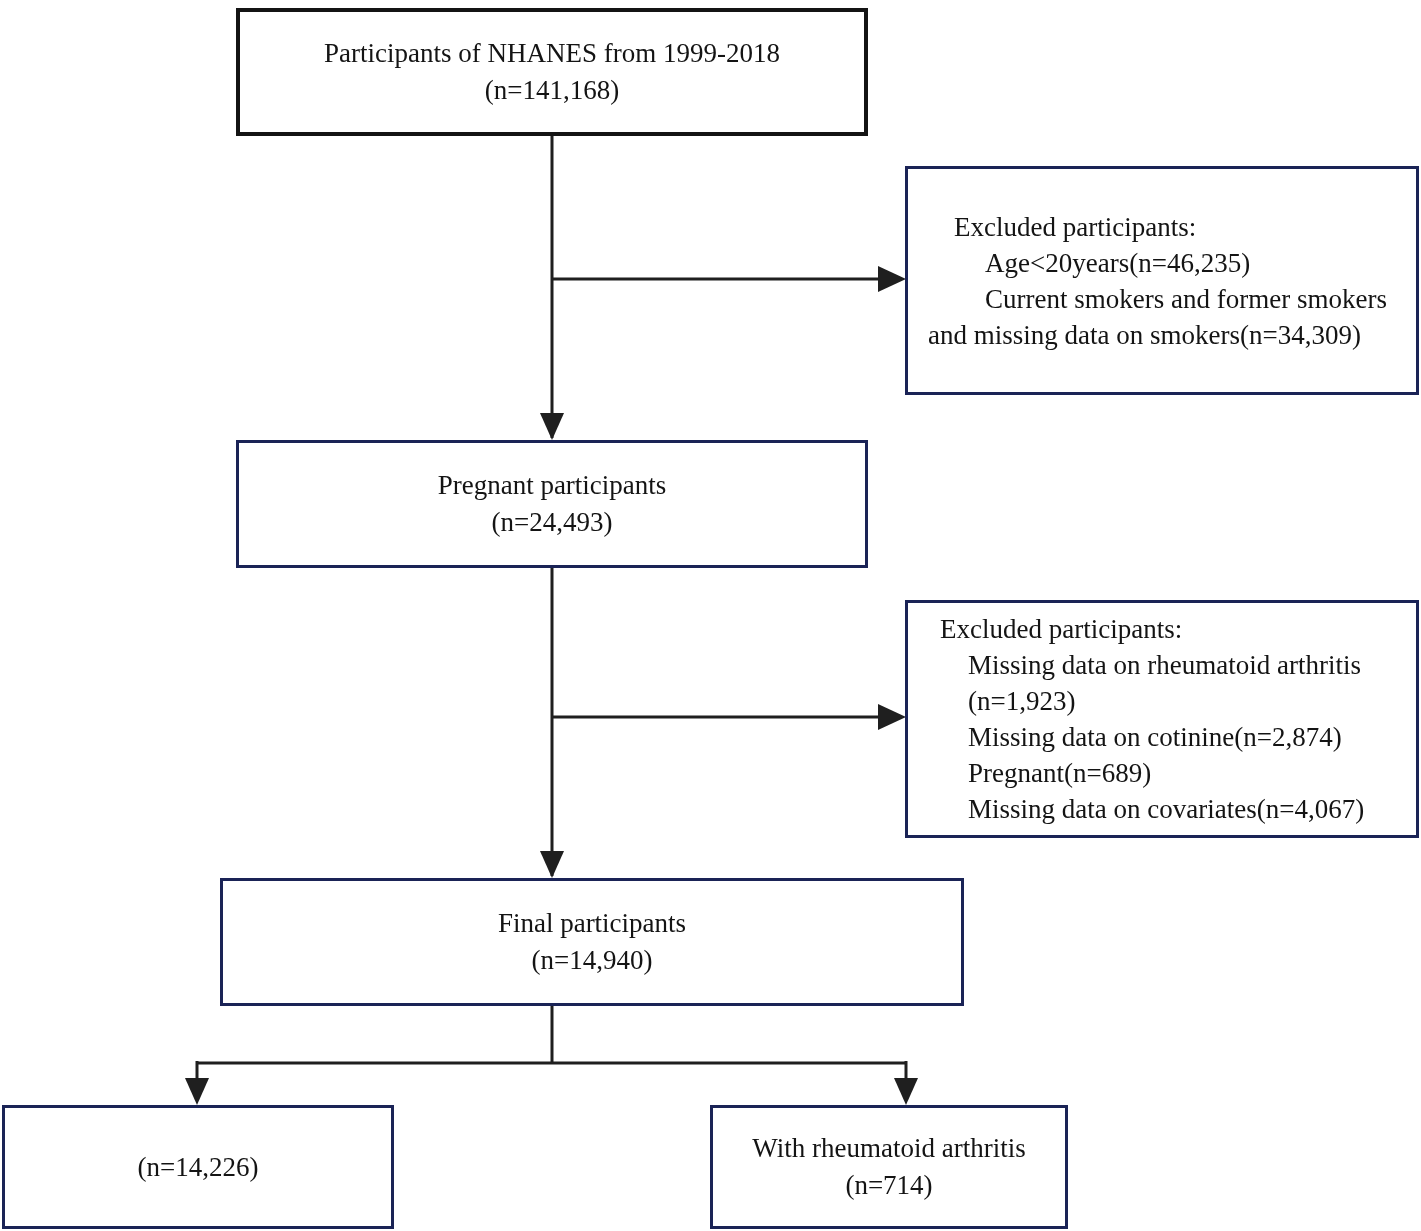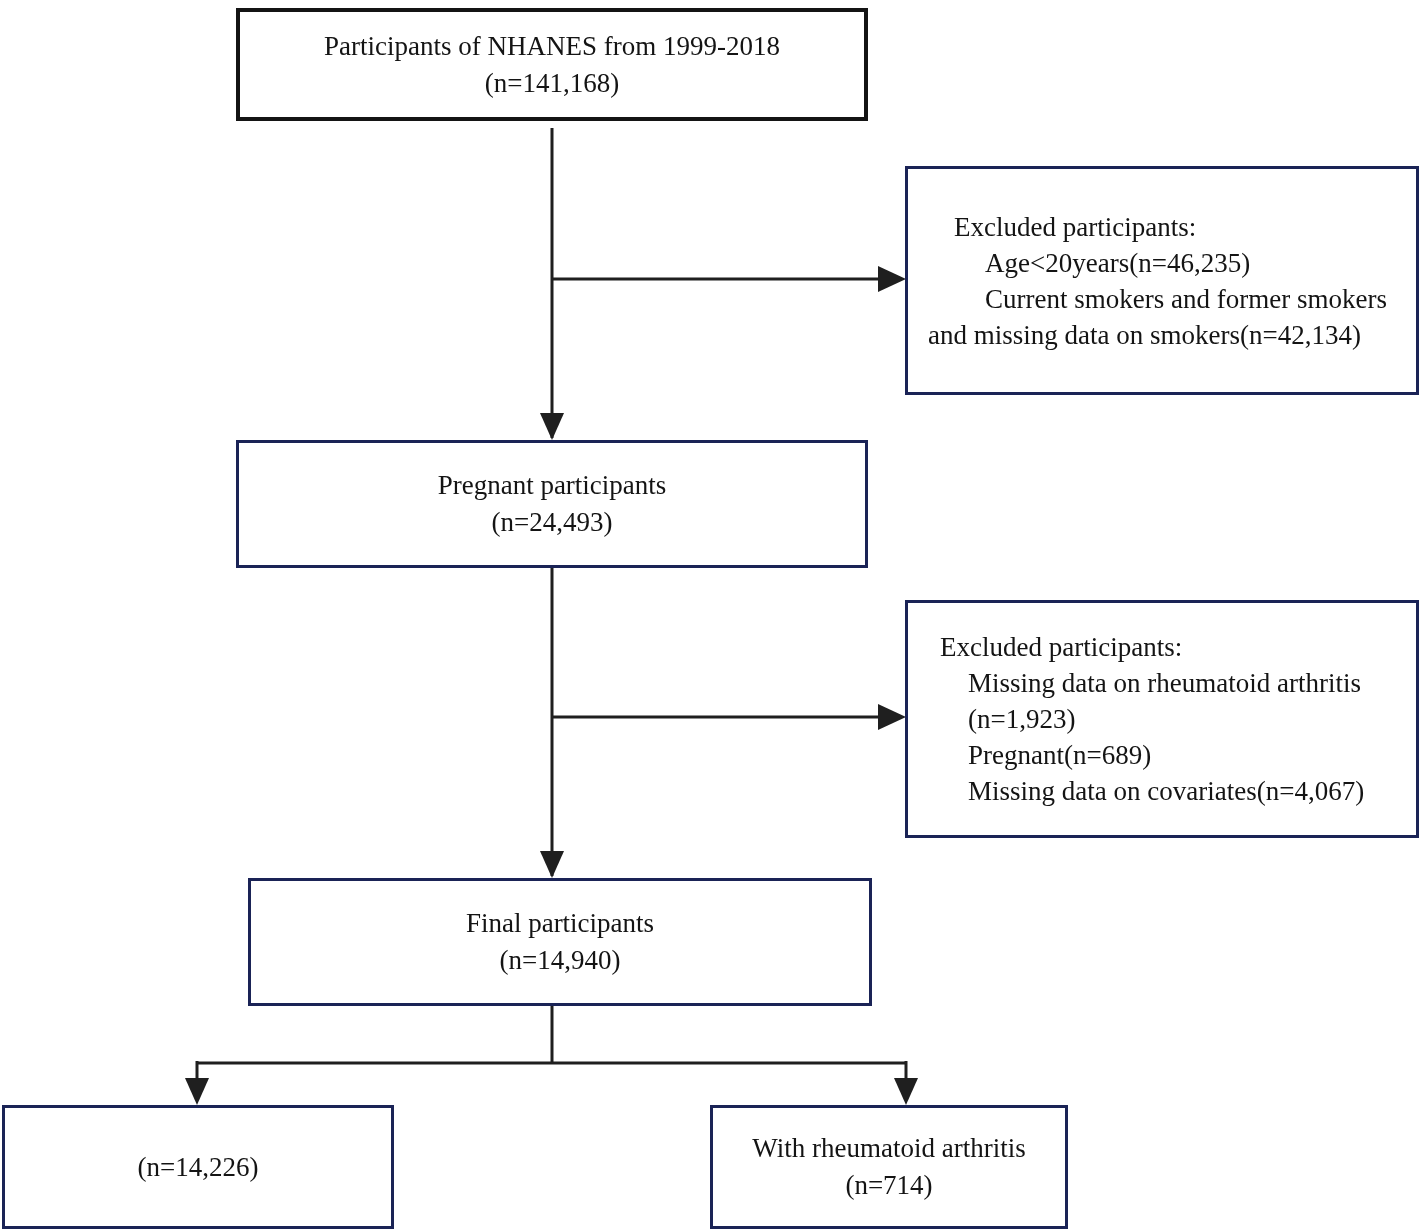--- a/index.html
+++ b/index.html
@@ -52,25 +52,25 @@
     padding-right: 4px;
     line-height: 36px;
   }
   .ml0  { margin-left: 0; }
   .ml12 { margin-left: 12px; }
   .ml26 { margin-left: 26px; }
   .ml40 { margin-left: 40px; }
   .ml57 { margin-left: 57px; }
 
   
-  .b-top       { left: 236px; top: 8px;    width: 632px; height: 113px; }
+  .b-top       { left: 236px; top: 8px;    width: 632px; height: 128px; }
   .b-excl1     { left: 905px; top: 166px;  width: 514px; height: 229px; }
   .b-remaining { left: 236px; top: 440px;  width: 632px; height: 128px; }
   .b-excl2     { left: 905px; top: 600px;  width: 514px; height: 238px; }
-  .b-final     { left: 248px; top: 878px;  width: 624px; height: 128px; }
+  .b-final     { left: 220px; top: 878px;  width: 744px; height: 128px; }
   .b-without   { left: 2px;   top: 1105px; width: 392px; height: 124px; }
   .b-with      { left: 710px; top: 1105px; width: 358px; height: 124px; }
 </style>
 </head>
 <body>
 
 <div class="canvas">
 
   <svg class="connectors" width="1421" height="1231" viewBox="0 0 1421 1231">
 
@@ -96,32 +96,33 @@
 
   <div class="box black center b-top">
     <div>Participants of NHANES from 1999-2018</div>
     <div>(n=141,168)</div>
   </div>
 
   <div class="box navy leftbox b-excl1">
     <div class="ml26">Excluded participants:</div>
     <div class="ml57">Age&lt;20years(n=46,235)</div>
     <div class="ml57">Current smokers and former smokers</div>
-    <div class="ml0">and missing data on smokers(n=42,134)</div>
+    <div class="ml0">and missing data on smokers(n=34,309)</div>
   </div>
 
   <div class="box navy center b-remaining">
     <div>Pregnant participants</div>
     <div>(n=24,493)</div>
   </div>
 
   <div class="box navy leftbox b-excl2">
     <div class="ml12">Excluded participants:</div>
     <div class="ml40">Missing data on rheumatoid arthritis</div>
     <div class="ml40">(n=1,923)</div>
+    <div class="ml40">Missing data on cotinine(n=2,874)</div>
     <div class="ml40">Pregnant(n=689)</div>
     <div class="ml40">Missing data on covariates(n=4,067)</div>
   </div>
 
   <div class="box navy center b-final">
     <div>Final participants</div>
     <div>(n=14,940)</div>
   </div>
 
   <div class="box navy center b-without">

